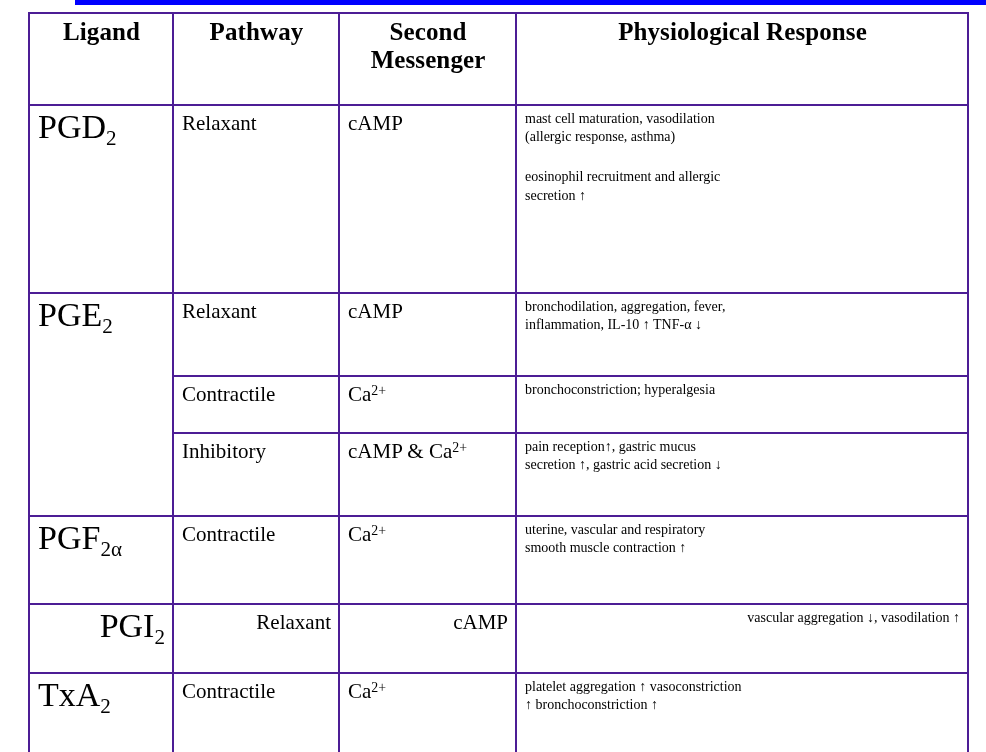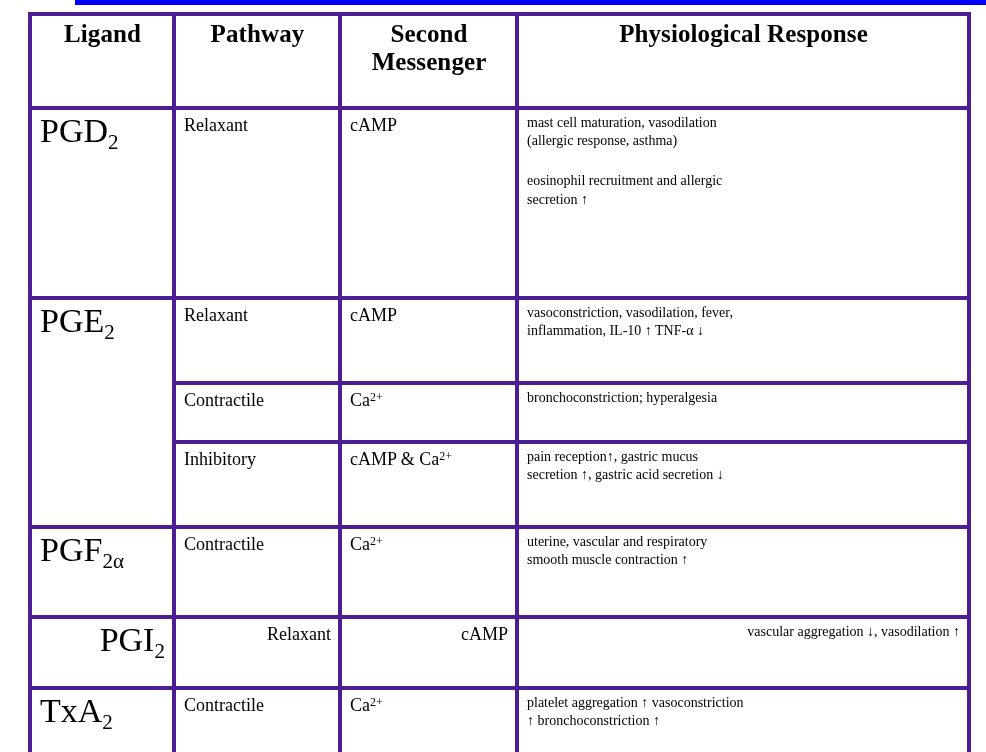--- a/index.html
+++ b/index.html
@@ -41,21 +41,21 @@
 
   table.pg-table {
     border-collapse: collapse;
     table-layout: fixed;
     width: 939px;
     background: #ffffff;
   }
 
   table.pg-table td,
   table.pg-table th {
-    border: 4px solid #4c1d95;
+    border: 2px solid #4c1d95;
     vertical-align: top;
     padding: 4px 7px 4px 8px;
     background: #ffffff;
   }
 
   
   col.c-ligand     { width: 144px; }
   col.c-pathway    { width: 166px; }
   col.c-messenger  { width: 177px; }
   col.c-response   { width: 452px; }
@@ -81,21 +81,21 @@
     white-space: nowrap;
   }
   td.ligand .sub {
     font-size: 0.62em;
     vertical-align: -0.33em;
     letter-spacing: 0;
   }
 
   td.pathway,
   td.messenger {
-    font-size: 18px;
+    font-size: 21px;
     line-height: 1.26;
     padding-top: 8px;
   }
 
   td.messenger .sup {
     font-size: 0.66em;
     vertical-align: 0.46em;
   }
 
   td.response {
@@ -163,21 +163,21 @@
             <span class="ln">eosinophil recruitment and allergic</span>
             <span class="ln">secretion ↑</span>
           </td>
         </tr>
 
         <tr class="r-pge2a">
           <td class="ligand span3" rowspan="3"><span>PGE</span><span class="sub">2</span></td>
           <td class="pathway">Relaxant</td>
           <td class="messenger"><span>cAMP</span><span class="sup"></span></td>
           <td class="response">
-            <span class="ln">vasoconstriction, vasodilation, fever,</span>
+            <span class="ln">bronchodilation, aggregation, fever,</span>
             <span class="ln">inflammation, IL-10 ↑ TNF-α ↓</span>
           </td>
         </tr>
 
         <tr class="r-pge2b">
           <td class="pathway">Contractile</td>
           <td class="messenger"><span>Ca</span><span class="sup">2+</span></td>
           <td class="response">
             <span class="ln">bronchoconstriction; hyperalgesia</span>
           </td>

